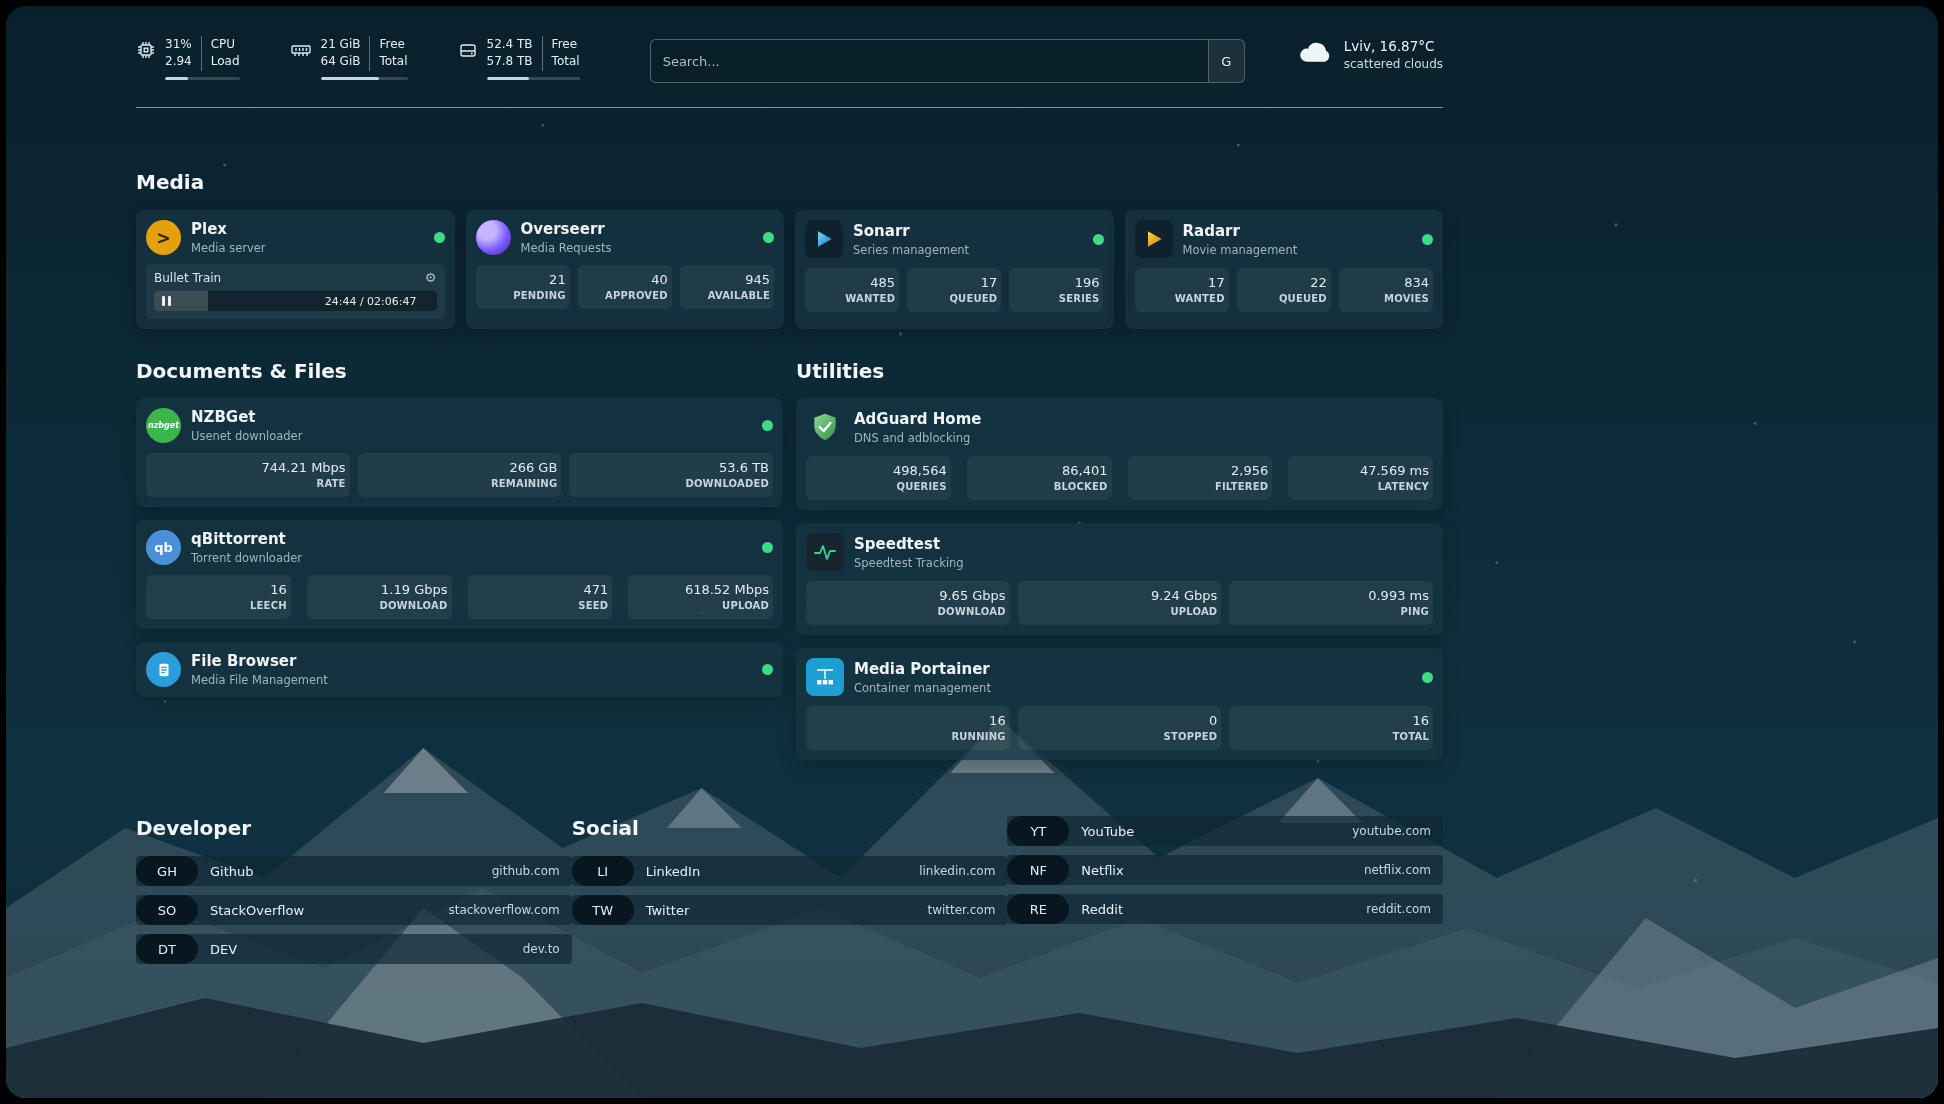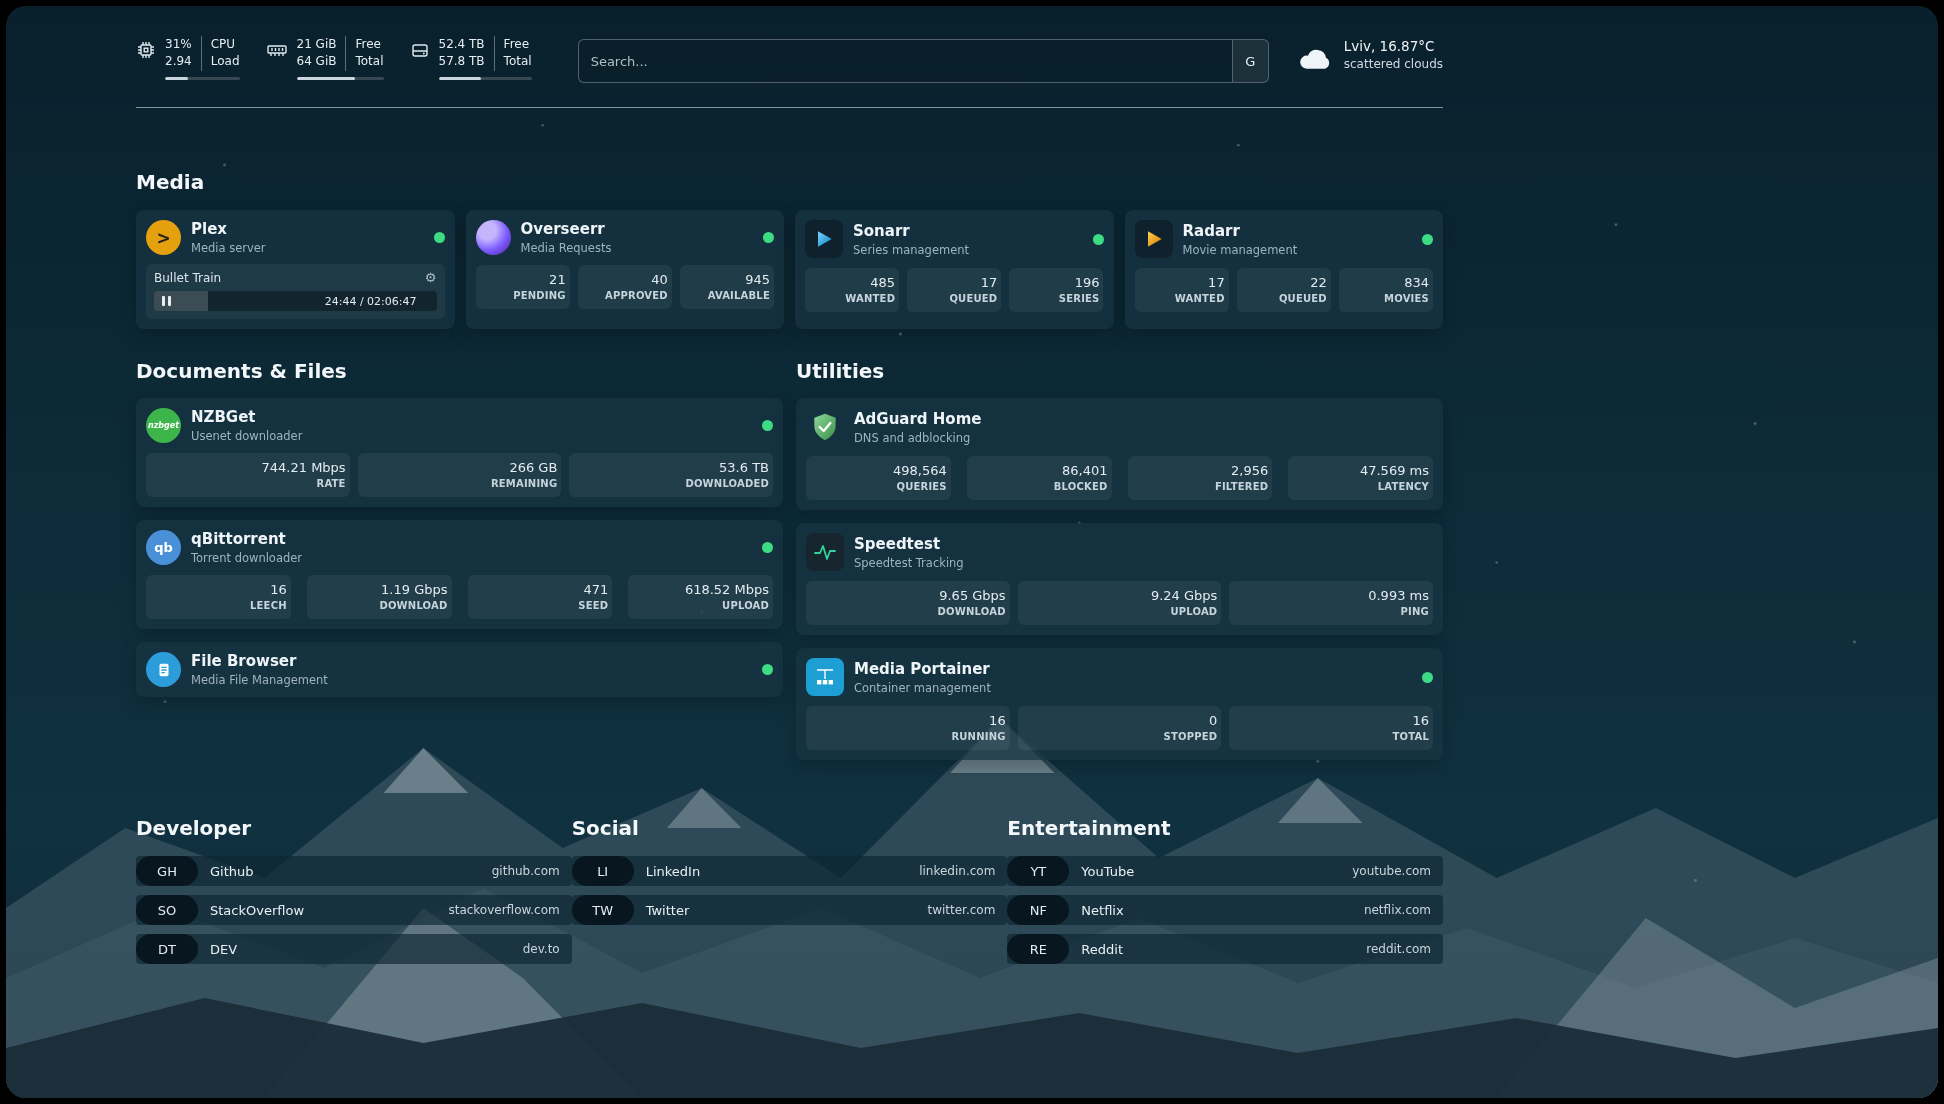--- a/index.html
+++ b/index.html
@@ -8,37 +8,37 @@
     position:absolute; inset:6px; border-radius:20px; overflow:hidden;
     background: linear-gradient(180deg,#0b222d 0%, #10303e 40%, #153a4a 75%, #122f3c 100%);
   }
   .bg-mountains { position:absolute; bottom:0; left:0; width:100%; height:520px; pointer-events:none; }
   .bg-speckles { position:absolute; inset:0; pointer-events:none; }
   .bg-overlay { position:absolute; inset:0; background: rgba(8,30,42,0.30); pointer-events:none; }
 
   .container { position:relative; width:1307px; margin-left:130px; padding-top:30px; color:#e9f1f5; }
 
   
-  .topbar { display:flex; align-items:flex-start; }
+  .topbar { display:flex; align-items:flex-start;gap:24px; }
   .sys { display:flex; gap:9px; margin-right:26px; align-items:flex-start; }
   .sys-icon { color:#e0eaef; margin-top:4px; flex:none; }
   .sys-cols { display:flex; font-size:12px; color:#e6eef2; line-height:1.45; }
   .sys-col1 { display:flex; flex-direction:column; align-items:flex-end; padding-right:9px; border-right:1px solid rgba(255,255,255,0.35); }
   .sys-col2 { display:flex; flex-direction:column; padding-left:9px; }
   .sys-bar { height:3px; background:rgba(255,255,255,0.18); border-radius:2px; margin-top:6px; overflow:hidden; }
   .sys-bar > div { height:100%; background:#c9d6dd; border-radius:2px; }
 
   .search { flex:1; display:flex; align-items:stretch; height:44px; border:1px solid rgba(255,255,255,0.30);
     border-radius:6px; background:rgba(10,28,38,0.35); margin:3px 28px 0 20px; overflow:hidden; }
   .search input { flex:1; background:transparent; border:none; outline:none; color:#eef4f7; font-size:13px; padding:0 12px; font-family:inherit; }
   .search input::placeholder { color:#aebfc8; }
   .g-btn { width:36px; display:flex; align-items:center; justify-content:center; background:rgba(255,255,255,0.08);
     border-left:1px solid rgba(255,255,255,0.25); color:#e6eef2; font-size:13px; cursor:pointer; }
 
-  .weather { display:flex; align-items:flex-end; gap:11px; margin-top:2px; }
+  .weather { display:flex; align-items:flex-start; gap:11px; margin-top:2px; }
   .weather-loc { font-size:13.5px; color:#eef4f7; }
   .weather-cond { font-size:12px; color:#cfdbe1; margin-top:3px; }
 
   .topbar-divider { height:1px; background:rgba(230,240,245,0.55); margin-top:24px; }
 
   
   .section-title { font-size:20px; font-weight:600; color:#f3f7f9; }
   .media-section { margin-top:62px; }
   .media-grid { display:grid; grid-template-columns:repeat(4,1fr); gap:11px; margin-top:16px; }
 
@@ -561,21 +561,20 @@
           <div class="bm-url">linkedin.com</div>
         </div>
         <div class="bm-row">
           <div class="bm-abbr">TW</div>
           <div class="bm-name">Twitter</div>
           <div class="bm-url">twitter.com</div>
         </div>
       </div>
 
       <div class="bm-col">
-        <div class="section-title">Entertainment</div>
         <div class="bm-row">
           <div class="bm-abbr">YT</div>
           <div class="bm-name">YouTube</div>
           <div class="bm-url">youtube.com</div>
         </div>
         <div class="bm-row">
           <div class="bm-abbr">NF</div>
           <div class="bm-name">Netflix</div>
           <div class="bm-url">netflix.com</div>
         </div>

